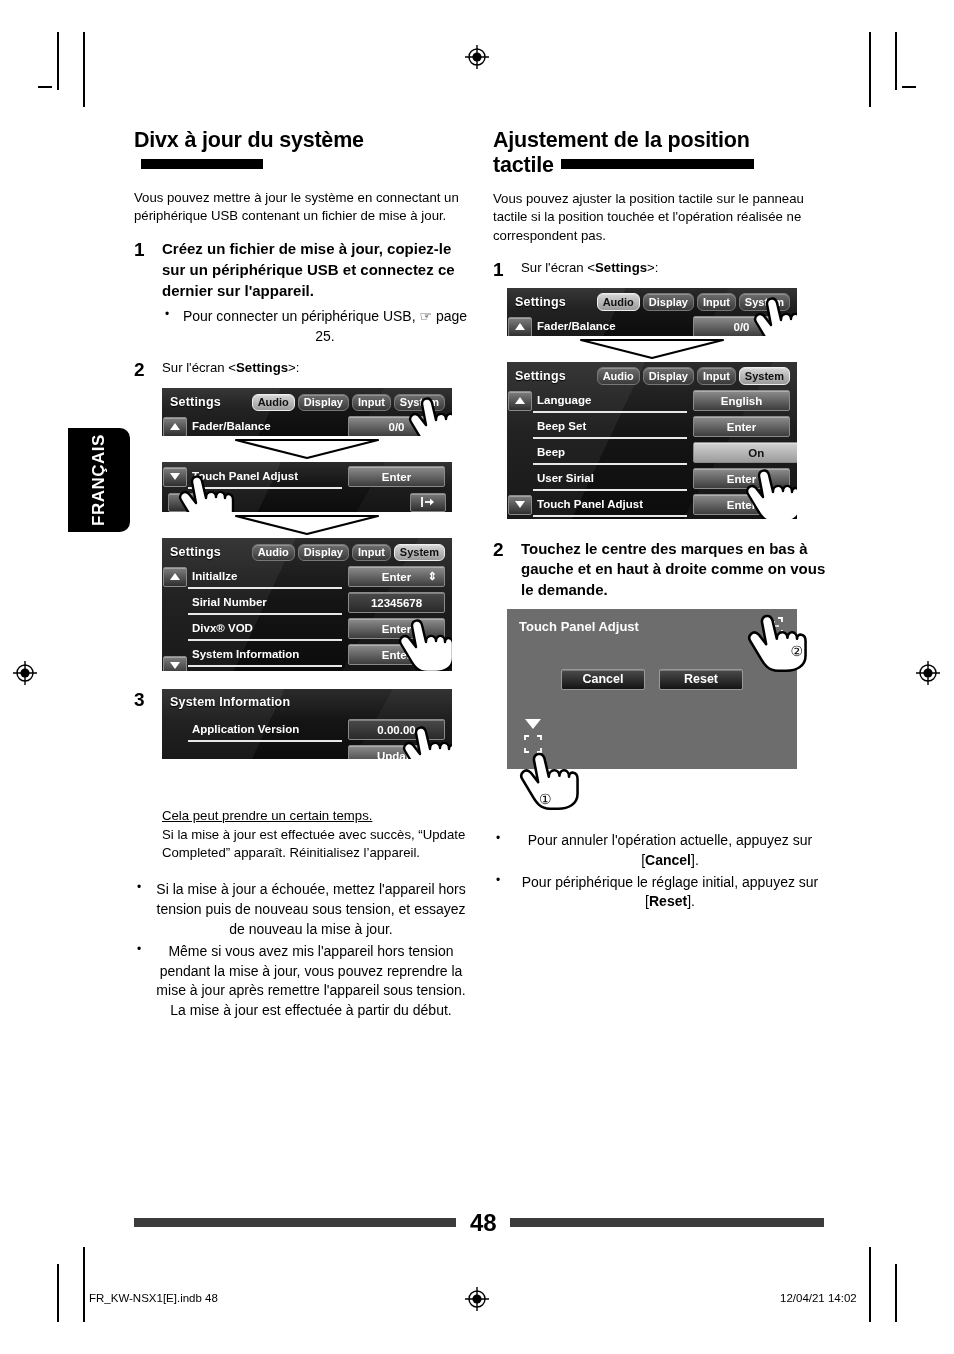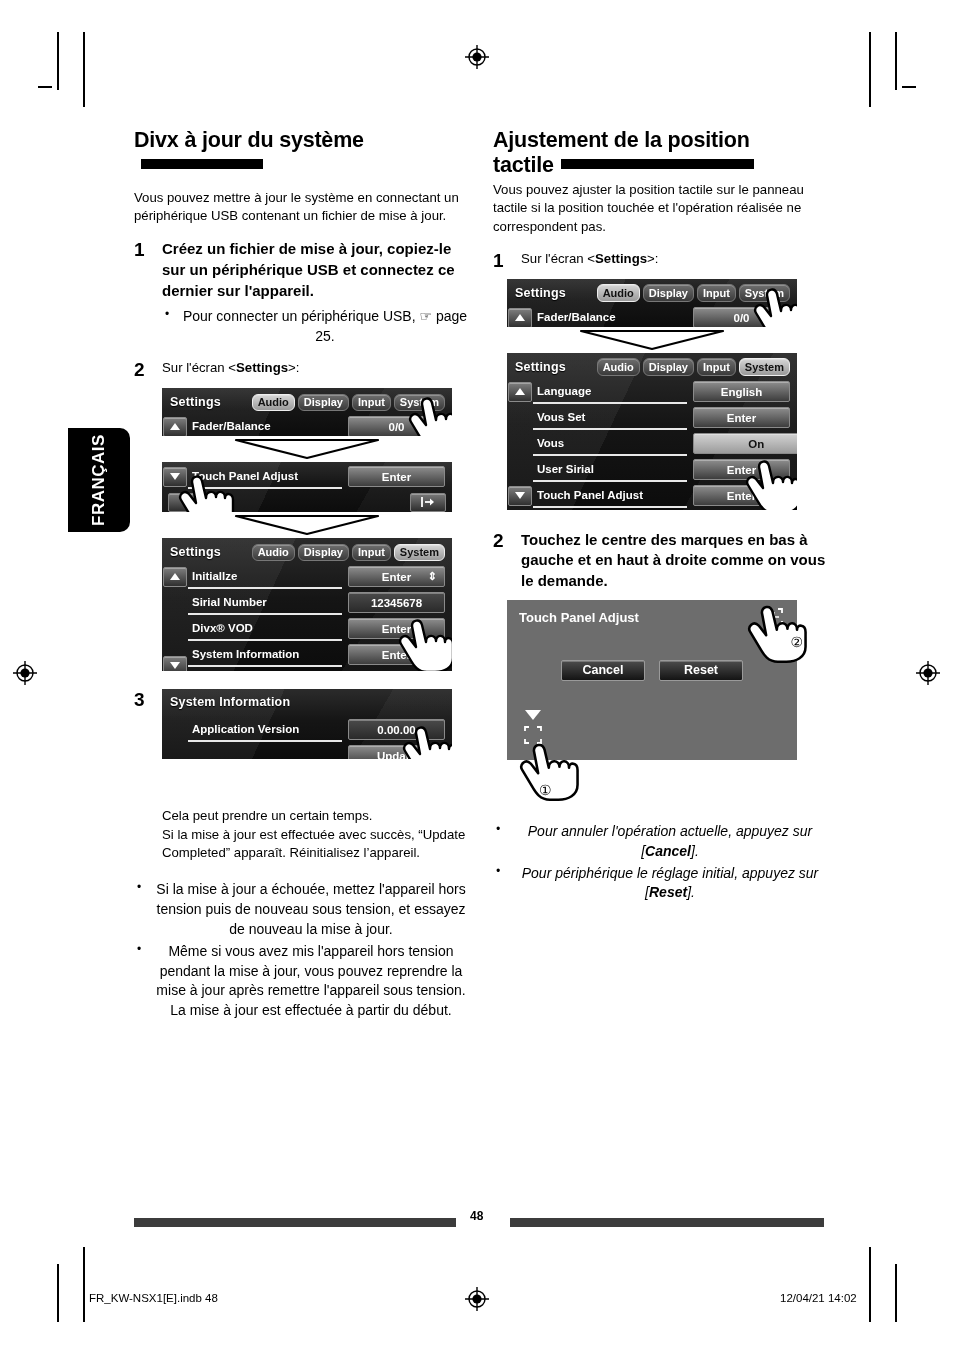--- a/index.html
+++ b/index.html
@@ -106,21 +106,21 @@
       padding:2px 10px 3px 10px;border-radius:2px;color:#fff;
       background:linear-gradient(180deg,#4c4c4c,#141414);border:1px solid #9a9a9a;
       box-shadow:inset 0 1px 0 rgba(255,255,255,.25);}
   .cross{position:absolute;width:18px;height:18px;}
   .downmark{position:absolute;width:0;height:0;border-left:8px solid transparent;
       border-right:8px solid transparent;border-top:10px solid #fff;}
   .circnum{position:absolute;font-size:12px;}
 
   
   .footrule{position:absolute;height:9px;background:#3c3c3c;}
-  .pnum{position:absolute;font-size:12px;font-weight:bold;}
+  .pnum{position:absolute;font-size:24px;font-weight:bold;}
   .imprint{position:absolute;font-size:11.5px;font-family:"Liberation Sans",sans-serif;}
 </style>
 </head>
 <body>
 
 <div class="page">
 
   <div class="cmark" style="left:57px;top:32px;width:1.5px;height:58px;"></div>
   <div class="cmark" style="left:83px;top:32px;width:1.5px;height:75px;"></div>
   <div class="cmark" style="left:38px;top:86px;width:14px;height:1.5px;"></div>
@@ -333,32 +333,32 @@
           </div>
           <div class="hand" style="right:-12px;top:34px;">
             <svg width="62" height="58" viewBox="0 0 62 58">
               <path d="M14 10 C14 4,22 2,24 9 L28 26 C28 18 38 18 38 25 C38 18 47 18 47 26 C47 20 55 21 55 28 L55 42 C55 52 46 56 37 56 L29 56 C20 56 16 50 12 43 L3 28 C0 23 6 17 11 22 L18 31 Z" fill="#fff" stroke="#000" stroke-width="2.4" stroke-linejoin="round"></path>
             </svg>
           </div>
         </div>
       </div>
     </div>
 
-    <p class="para ind" style="margin-top:48px;">Cela peut prendre un certain temps.</p>
+    <p class="para ind" style="margin-top:48px;text-decoration:underline;">Cela peut prendre un certain temps.</p>
     <p class="para ind" style="margin-top:0;">Si la mise à jour est effectuée avec succès, “Update Completed” apparaît. Réinitialisez l’appareil.</p>
 
     <ul class="bul" style="margin-top:17px;">
       <li>Si la mise à jour a échouée, mettez l'appareil hors tension puis de nouveau sous tension, et essayez de nouveau la mise à jour.</li>
       <li>Même si vous avez mis l'appareil hors tension pendant la mise à jour, vous pouvez reprendre la mise à jour après remettre l'appareil sous tension. La mise à jour est effectuée à partir du début.</li>
     </ul>
   </div>
 
   <div class="col colR">
 
-    <h1 style="margin-bottom:2px;">
+    <h1 style="margin-bottom:11px;">
       <span>Ajustement de la position</span><br>
       <span>tactile</span><span class="rule" style="width:193px;"></span>
     </h1>
 
     <p class="intro">Vous pouvez ajuster la position tactile sur le panneau tactile si la position touchée et l'opération réalisée ne correspondent pas.</p>
 
     <div class="step plain">
       <div class="num">1</div>
       <div class="body"><span>Sur l'écran &lt;</span><b>Settings</b><span>&gt;:</span></div>
     </div>
@@ -414,26 +414,26 @@
             <div class="arrowcol">
                 <div class="updown">
                   <div class="tri up"></div>
                 </div>
               </div>
             <div class="lbl">Language</div>
             <div class="val">English</div>
           </div>
           <div class="srow">
             <div class="arrowcol"></div>
-            <div class="lbl">Vous Set</div>
+            <div class="lbl">Beep Set</div>
             <div class="val">Enter</div>
           </div>
           <div class="srow">
             <div class="arrowcol"></div>
-            <div class="lbl">Vous</div>
+            <div class="lbl">Beep</div>
             <div class="val half sel">On</div>
 
           </div>
           <div class="srow">
             <div class="arrowcol"></div>
             <div class="lbl">User Sirial</div>
             <div class="val">Enter</div>
           </div>
           <div class="srow">
             <div class="arrowcol">
@@ -490,21 +490,21 @@
       <div class="circnum" style="right:-6px;top:34px;font-size:14px;">②</div>
 
       <div class="hand" style="left:12px;bottom:-42px;">
         <svg width="66" height="62" viewBox="0 0 62 58">
           <path d="M14 10 C14 4,22 2,24 9 L28 26 C28 18 38 18 38 25 C38 18 47 18 47 26 C47 20 55 21 55 28 L55 42 C55 52 46 56 37 56 L29 56 C20 56 16 50 12 43 L3 28 C0 23 6 17 11 22 L18 31 Z" fill="#fff" stroke="#000" stroke-width="2.4" stroke-linejoin="round"></path>
         </svg>
       </div>
       <div class="circnum" style="left:32px;bottom:-38px;font-size:14px;">①</div>
     </div>
 
-    <ul class="bul" style="margin-top:62px;font-style:italic;">
+    <ul class="bul" style="margin-top:62px;">
       <li><span>Pour annuler l'opération actuelle, appuyez sur [</span><b>Cancel</b><span>].</span></li>
       <li><span>Pour périphérique le réglage initial, appuyez sur [</span><b>Reset</b><span>].</span></li>
     </ul>
   </div>
 
   <div class="footrule" style="left:134px;top:1218px;width:322px;"></div>
   <div class="pnum" style="left:470px;top:1209px;">48</div>
   <div class="footrule" style="left:510px;top:1218px;width:314px;"></div>
 
   <div class="imprint" style="left:89px;top:1292px;">FR_KW-NSX1[E].indb   48</div>

